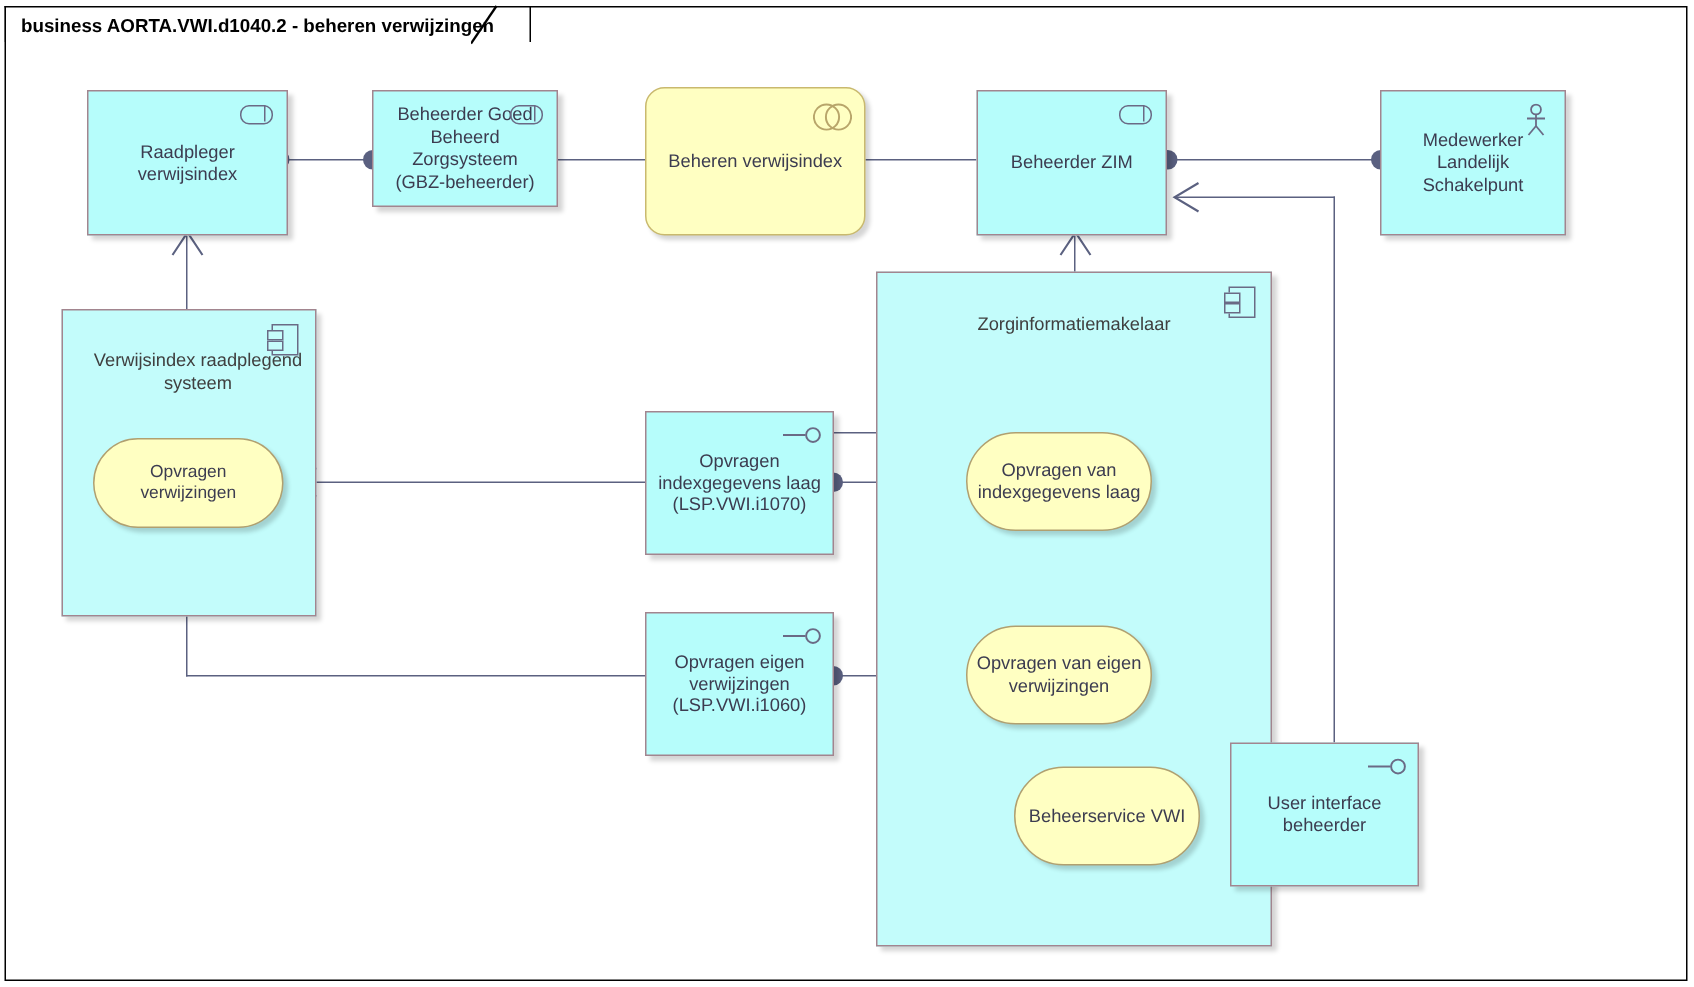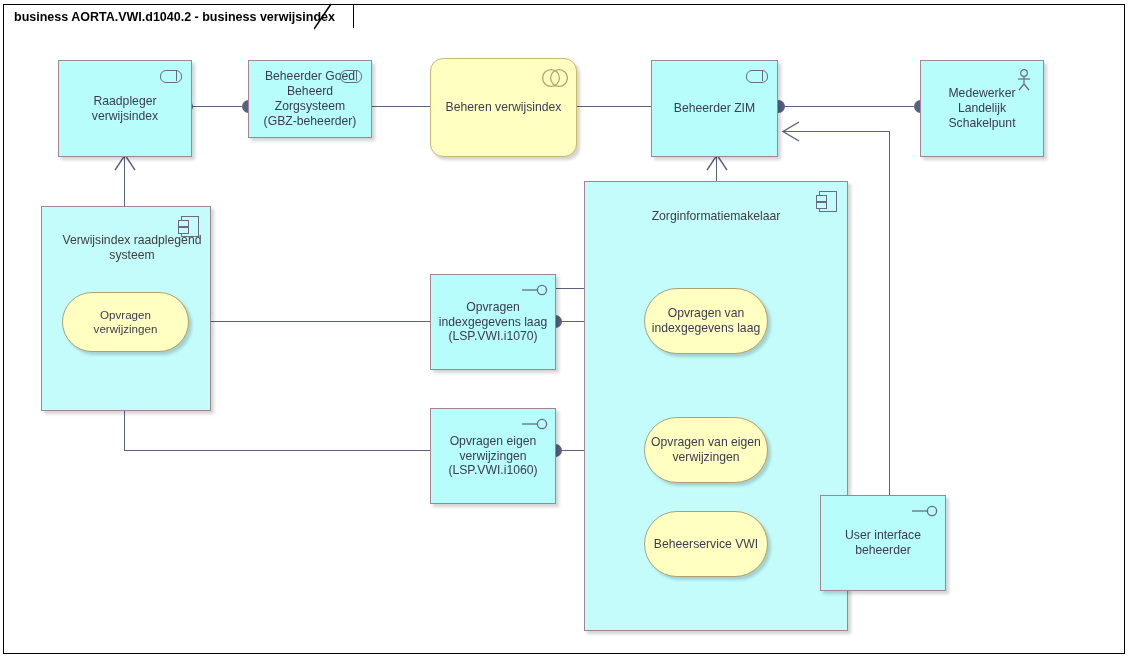--- a/index.html
+++ b/index.html
@@ -39,21 +39,21 @@
   .arrow{position:absolute;}
 </style>
 </head>
 <body>
 
 <div id="canvas">
 
   <div class="frame"></div>
 
   <div class="tab" id="tabel" style="width: 351px;">
-    <span class="tab-title">business AORTA.VWI.d1040.2 - business verwijsindex</span>
+    <span class="tab-title">business AORTA.VWI.d1040.2 - beheren verwijzingen</span>
   </div>
   <svg class="arrow" style="left:314px;top:3px;" width="32" height="28">
     <path d="M0,26 L17,1" stroke="#000" stroke-width="1.5" fill="none"></path>
     <path d="M0,26 L1,26" stroke="#fff" stroke-width="0" fill="none"></path>
   </svg>
 
   <div class="ln lh" style="left:186px;top:106px;width:62px;"></div>
   <div class="ball" style="left:180px;top:100px;"></div>
   <div class="ball" style="left:242px;top:100px;"></div>
 
@@ -178,21 +178,21 @@
   </div>
 
   <div class="node oval" style="left:644px;top:288px;width:124px;height:66px;">
     <div class="label">Opvragen van<br>indexgegevens laag</div>
   </div>
 
   <div class="node oval" style="left:644px;top:417px;width:124px;height:66px;text-align:center;">
     <div class="label">Opvragen van eigen<br>verwijzingen</div>
   </div>
 
-  <div class="node oval" style="left:644px;top:511px;width:124px;height:66px;">
+  <div class="node oval" style="left:676px;top:511px;width:124px;height:66px;">
     <div class="label">Beheerservice VWI</div>
   </div>
 
   <div class="node boxnode" style="left:820px;top:495px;width:126px;height:96px;">
     <div class="label">User interface<br>beheerder</div>
     <svg class="ic ic-lolli" style="right:7px;top:9px;" viewBox="0 0 26 12">
       <line x1="0" y1="6" x2="15" y2="6" stroke="#6a6a85" stroke-width="1.3"></line>
       <circle cx="20" cy="6" r="4.6" fill="none" stroke="#6a6a85" stroke-width="1.3"></circle>
     </svg>
   </div>

